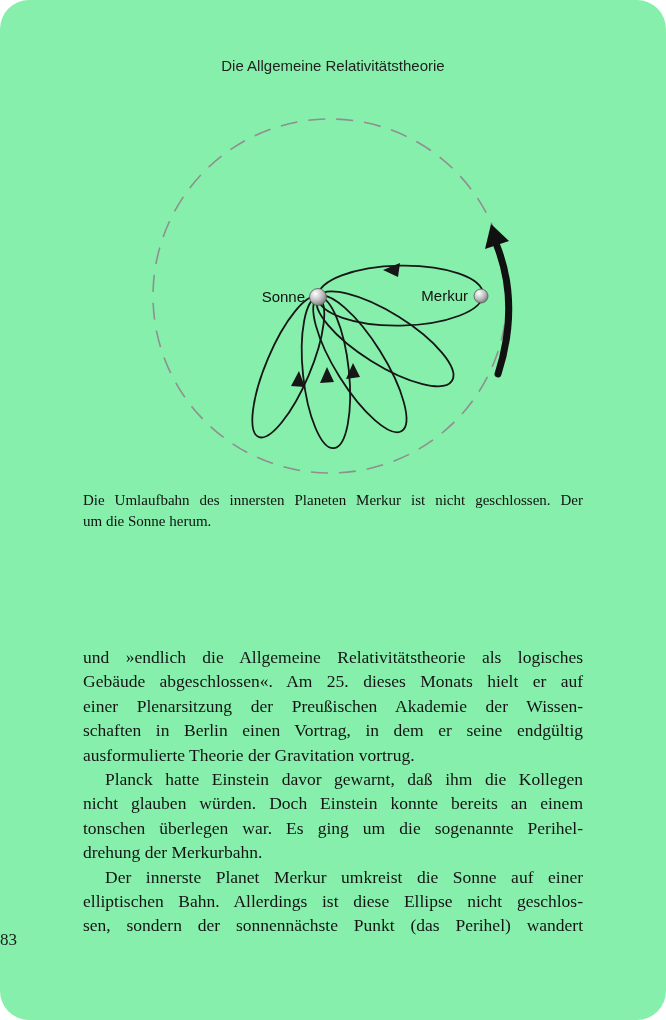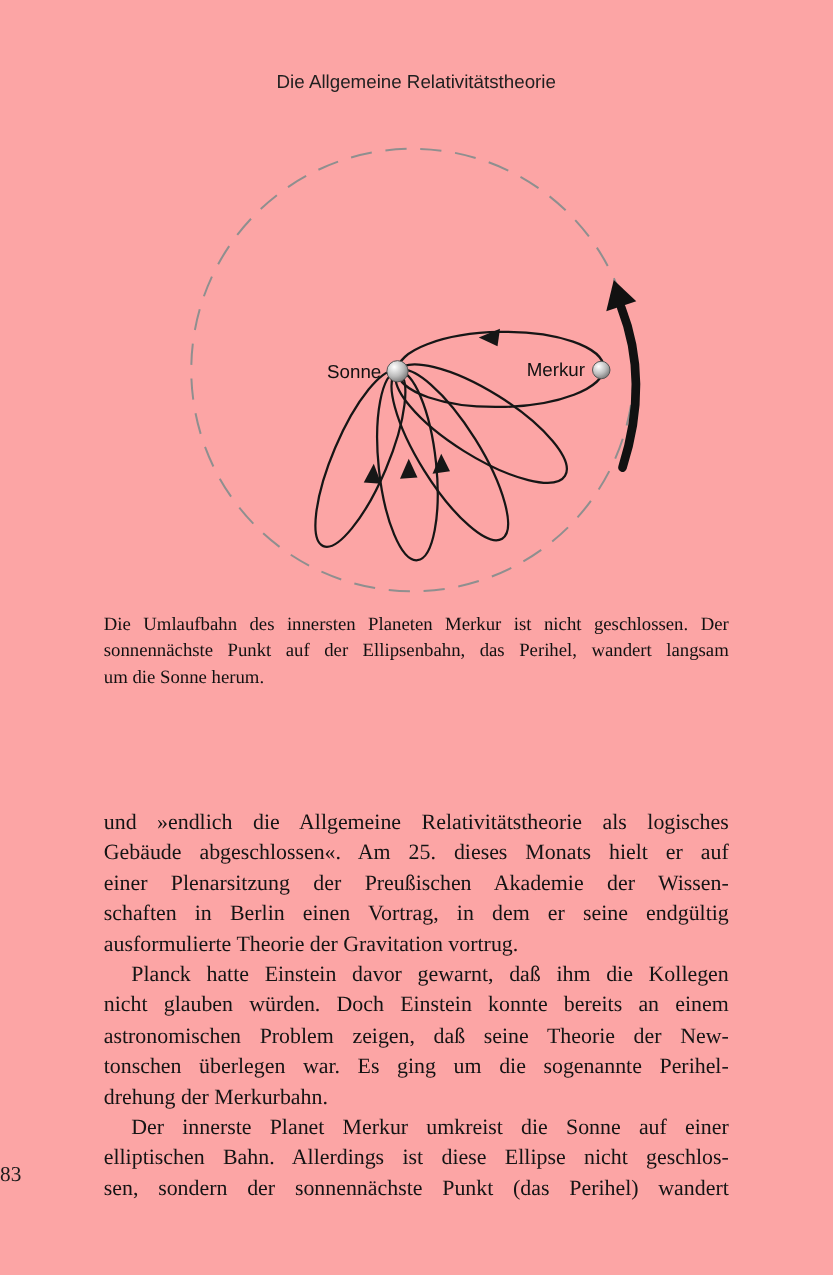--- a/index.html
+++ b/index.html
@@ -1,24 +1,25 @@
 <!DOCTYPE html>
 <html><head>
 <meta charset="utf-8">
 <style>
   html, body { margin: 0; padding: 0; background: #ffffff; }
   .page {
     position: relative;
     width: 666px;
     height: 1020px;
     margin: 0 auto;
-    background: #fca5a5;
+    background: #86efac;
     overflow: hidden;
     font-family: "Liberation Serif", serif;
     color: #1a1a1a;
+    border-radius: 29px;
   }
   .running-head {
     position: absolute;
     top: 57px; left: 0; right: 0;
     text-align: center;
     font-family: "Liberation Sans", sans-serif;
     font-size: 15px;
     color: #1f1f1f;
   }
   .figure-wrap {
@@ -107,36 +108,34 @@
       <circle cx="318" cy="197" r="8.5" fill="url(#ball)" stroke="#555" stroke-width="0.8"></circle>
       <circle cx="481" cy="196" r="7" fill="url(#ball)" stroke="#555" stroke-width="0.8"></circle>
 
       <text x="305" y="202" text-anchor="end">Sonne</text>
       <text x="468" y="201" text-anchor="end">Merkur</text>
     </svg>
   </div>
 
   <div class="caption">
     <div class="cline">Die Umlaufbahn des innersten Planeten Merkur ist nicht geschlossen. Der</div>
-    <div class="cline">sonnennächste Punkt auf der Ellipsenbahn, das Perihel, wandert langsam</div>
     <div class="cline last">um die Sonne herum.</div>
   </div>
 
   <div class="body-text">
     <div class="para">
       <span class="bl">und »endlich die Allgemeine Relativitätstheorie als logisches</span>
       <span class="bl">Gebäude abgeschlossen«. Am 25. dieses Monats hielt er auf</span>
       <span class="bl">einer Plenarsitzung der Preußischen Akademie der Wissen-</span>
       <span class="bl">schaften in Berlin einen Vortrag, in dem er seine endgültig</span>
       <span class="bl last">ausformulierte Theorie der Gravitation vortrug.</span>
     </div>
     <div class="para">
       <span class="bl indent">Planck hatte Einstein davor gewarnt, daß ihm die Kollegen</span>
       <span class="bl">nicht glauben würden. Doch Einstein konnte bereits an einem</span>
-      <span class="bl">astronomischen Problem zeigen, daß seine Theorie der New-</span>
       <span class="bl">tonschen überlegen war. Es ging um die sogenannte Perihel-</span>
       <span class="bl last">drehung der Merkurbahn.</span>
     </div>
     <div class="para">
       <span class="bl indent">Der innerste Planet Merkur umkreist die Sonne auf einer</span>
       <span class="bl">elliptischen Bahn. Allerdings ist diese Ellipse nicht geschlos-</span>
       <span class="bl">sen, sondern der sonnennächste Punkt (das Perihel) wandert</span>
     </div>
   </div>
 

